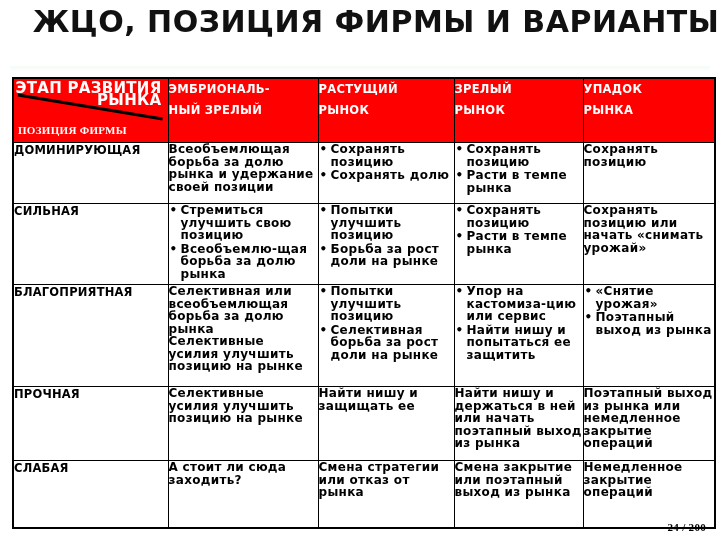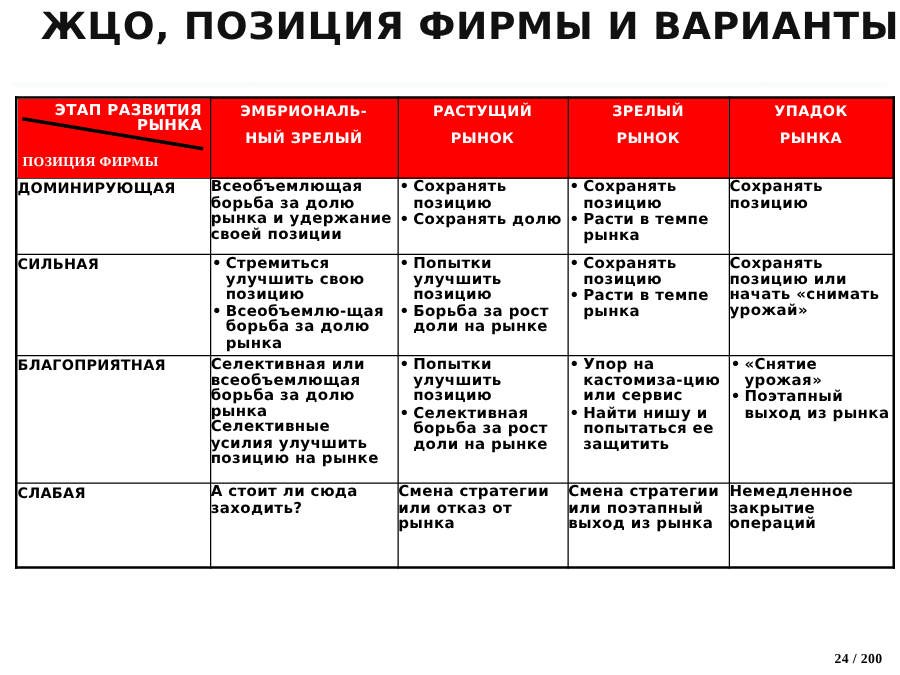--- a/index.html
+++ b/index.html
@@ -21,27 +21,27 @@
     position: absolute; left: 12px; top: 77px; width: 702px;
     border-collapse: collapse; table-layout: fixed;
     border: 2px solid #000;
   }
   table.grid td, table.grid th {
     border: 1px solid #000; vertical-align: top; padding: 0;
   }
   .hdr th {
     background: #ff0000; color: #ffffff; height: 63px;
     font-family: "DejaVu Sans", sans-serif; font-weight: bold; font-size: 11.5px;
-    letter-spacing: 0.3px; text-align: center; vertical-align: middle;
+    letter-spacing: 0.3px; text-align: left; vertical-align: middle;
     line-height: 21px;
   }
   .hdr th.corner { position: relative; text-align: left; vertical-align: top; }
   .corner .stage {
     position: absolute; right: 6px; top: 3px; text-align: right; line-height: 12px;
-    font-size: 12px;
+    font-size: 15px;
   }
   .corner .pos {
     position: absolute; left: 4px; bottom: 6px; font-size: 11px; line-height: 12px; font-family: Liberation Serif, serif;
   }
   .corner .diag {
     position: absolute; left: 0; top: 0; width: 100%; height: 100%;
   }
   td.rowlabel {
     font-weight: bold; font-size: 11.5px; padding: 9px 0 0 4px; letter-spacing: 0.2px;
   }
@@ -170,24 +170,31 @@
       </ul>
     </td>
     <td class="cell">
       <ul class="bul">
         <li>«Снятие урожая»</li>
         <li>Поэтапный выход из рынка</li>
       </ul>
     </td>
   </tr>
 
+  <tr class="r4">
+    <td class="rowlabel">ПРОЧНАЯ</td>
+    <td class="cell">Селективные усилия улучшить позицию на рынке</td>
+    <td class="cell">Найти нишу и защищать ее</td>
+    <td class="cell">Найти нишу и держаться в ней или начать поэтапный выход из рынка</td>
+    <td class="cell">Поэтапный выход из рынка или немедленное закрытие операций</td>
+  </tr>
 
   <tr class="r5">
     <td class="rowlabel">СЛАБАЯ</td>
     <td class="cell">А стоит ли сюда заходить?</td>
     <td class="cell">Смена стратегии или отказ от рынка</td>
-    <td class="cell">Смена стратегии или поэтапный выход из рынка</td>
+    <td class="cell">Смена закрытие или поэтапный выход из рынка</td>
     <td class="cell">Немедленное закрытие операций</td>
   </tr>
 </tbody>
   </table>
 
 <div class="pgnum">24 / 200</div>
 
 </body></html>

